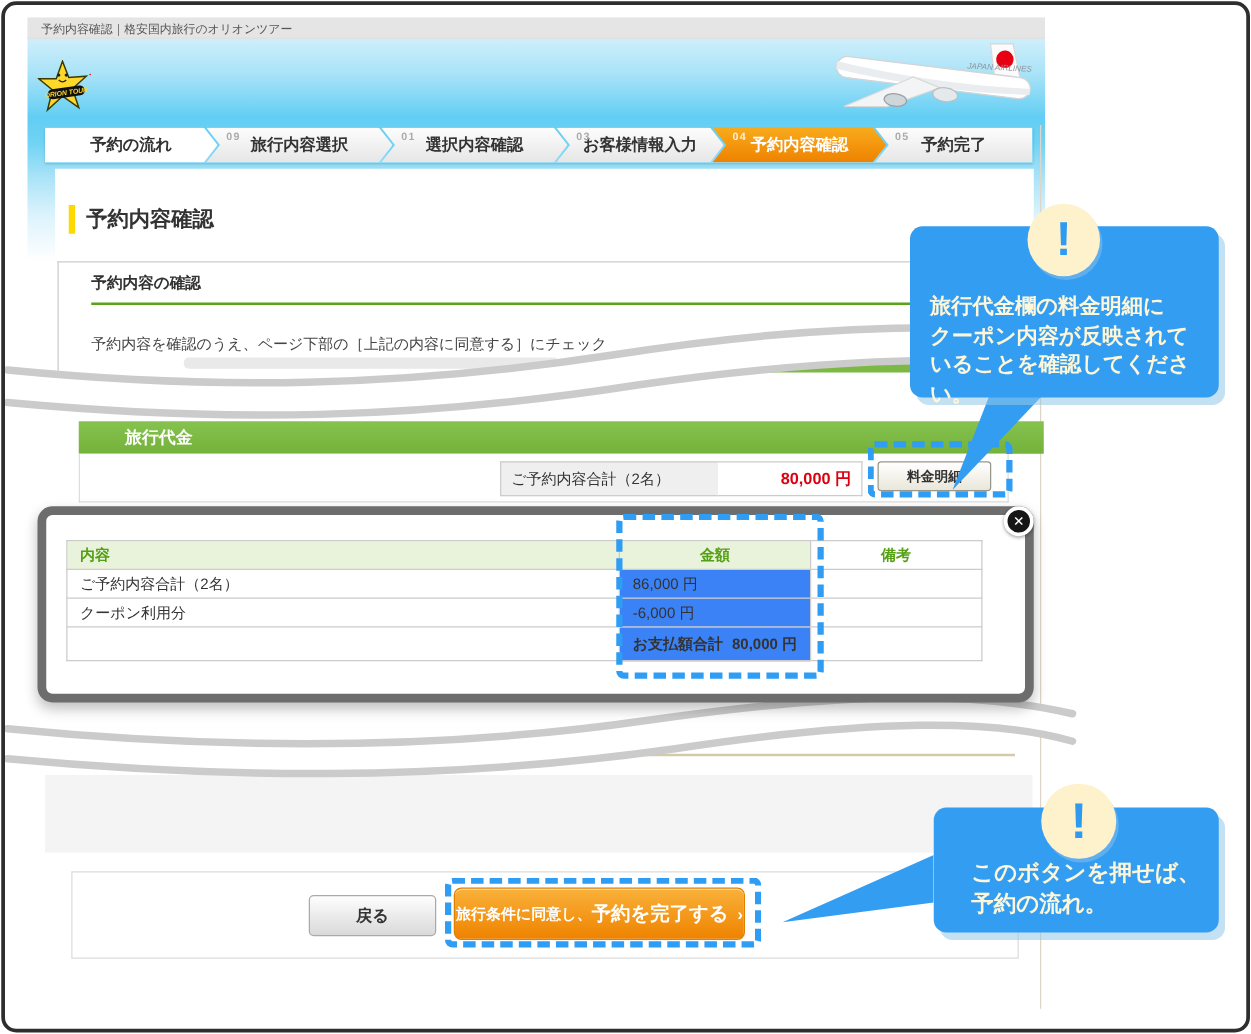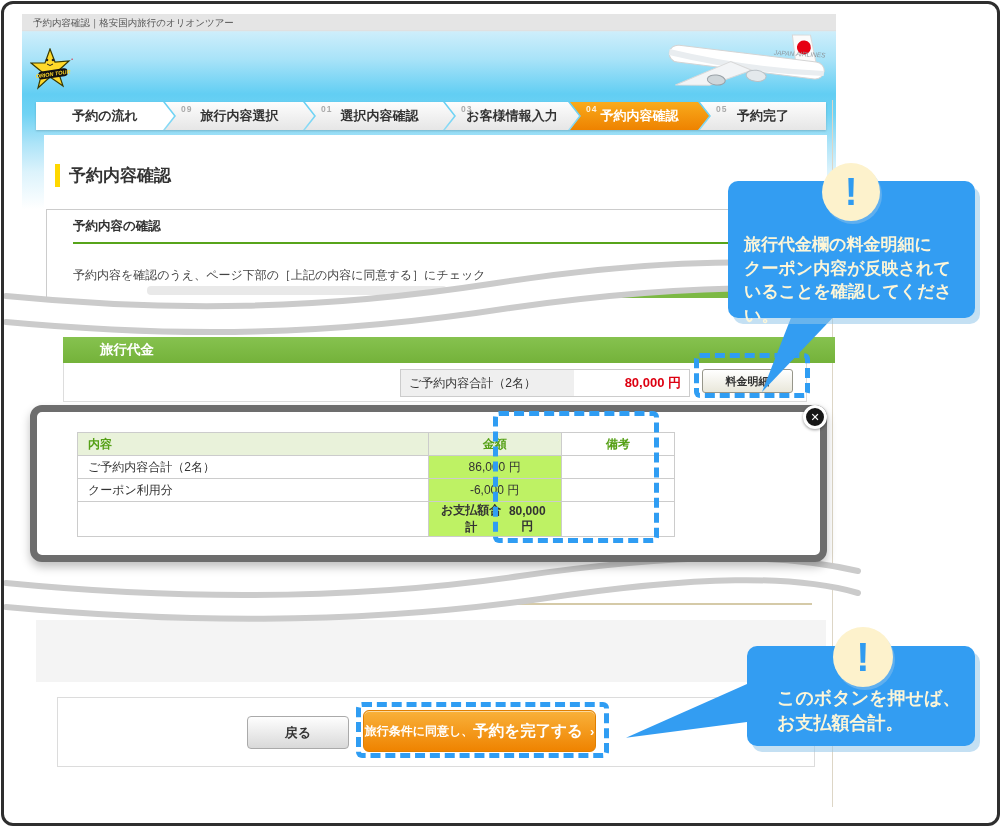--- a/index.html
+++ b/index.html
@@ -51,25 +51,25 @@
   #price-label-cell{left:400px;top:369px;width:175px;height:28px;background:#efefef;border:1px solid #ccc;box-sizing:border-box;display:flex;align-items:center;}
   #price-label-cell .t{font-size:12px;color:#333;margin-left:8px;}
   #price-value-cell{left:574px;top:369px;width:116px;height:28px;background:#fff;border:1px solid #ccc;border-left:none;box-sizing:border-box;display:flex;align-items:center;justify-content:flex-end;}
   #price-value-cell .t{font-size:13px;font-weight:bold;color:#dd0011;margin-right:8px;}
   #detail-btn{left:702px;top:369px;width:89px;height:22px;background:linear-gradient(#ffffff,#e9e7da);border:1px solid #97968a;border-radius:3px;display:flex;align-items:center;justify-content:center;font-size:11px;font-weight:bold;color:#333;cursor:pointer;z-index:7;}
   .dashed-box{border:5px dashed #2f9df3;border-radius:6px;z-index:20;pointer-events:none;}
   #detail-dash{left:694px;top:353px;width:106px;height:35px;}
   
   #modal{left:30px;top:405px;width:797px;height:157px;background:#fff;border:7px solid #6d6d6d;border-radius:12px;box-sizing:border-box;box-shadow:0 5px 10px rgba(0,0,0,.25);z-index:10;}
   #modal-close{left:803px;top:405px;width:24px;height:24px;border-radius:50%;background:#161616;border:3px solid #fff;box-sizing:border-box;color:#fff;display:flex;align-items:center;justify-content:center;font-size:11px;font-weight:bold;z-index:12;box-shadow:0 1px 3px rgba(0,0,0,.4);cursor:pointer;}
-  #modal-table{position:absolute;left:40px;top:20px;border-collapse:collapse;width:598px;font-size:12px;color:#333;}
+  #modal-table{position:absolute;left:16px;top:20px;border-collapse:collapse;width:733px;font-size:12px;color:#333;}
   #modal-table th,#modal-table td{border:1px solid #ccc;padding:0 10px;height:22px;}
   #modal-table th{background:#e9f2da;color:#55a016;font-weight:bold;text-align:center;font-size:12px;}
   #modal-table .c1{width:420px;text-align:left;}
-  #modal-table .c2{width:131px;text-align:center;background:#bef264;}
+  #modal-table .c2{width:131px;text-align:left;background:#3b82f6;}
   #modal-table .c3{width:116px;background:#fff;}
   #modal-table .paycell{font-weight:bold;display:flex;justify-content:space-between;align-items:center;border:none;padding:0;height:100%;}
   #modal-table tr.r3 td{height:26px;}
   #amount-dash{left:493px;top:411px;width:156px;height:122px;z-index:13;}
   
   #tan-corner-v{left:55px;top:592px;width:2px;height:13px;background:#d5caa8;z-index:4;}
   #tan-line{left:55px;top:603px;width:757px;height:2px;background:#d5caa8;z-index:4;}
   
   #agree-band{left:36px;top:620px;width:790px;height:62px;background:#f4f4f4;z-index:7;}
   .cbrow{position:absolute;display:flex;align-items:center;font-size:12px;color:#333;}
@@ -276,21 +276,21 @@
     </div>
   </div>
   <div class="abs excl" id="excl-top">
     <span>!</span>
   </div>
 
   <div class="abs tail" id="tail-bottom"></div>
   <div class="abs bubble" id="callout-bottom">
     <div class="lines">
       <div>このボタンを押せば、</div>
-      <div>お支払額合計。</div>
+      <div>予約の流れ。</div>
     </div>
   </div>
   <div class="abs excl" id="excl-bottom">
     <span>!</span>
   </div>
 
   <div class="abs" id="frame"></div>
 </div>
 
 </body></html>

